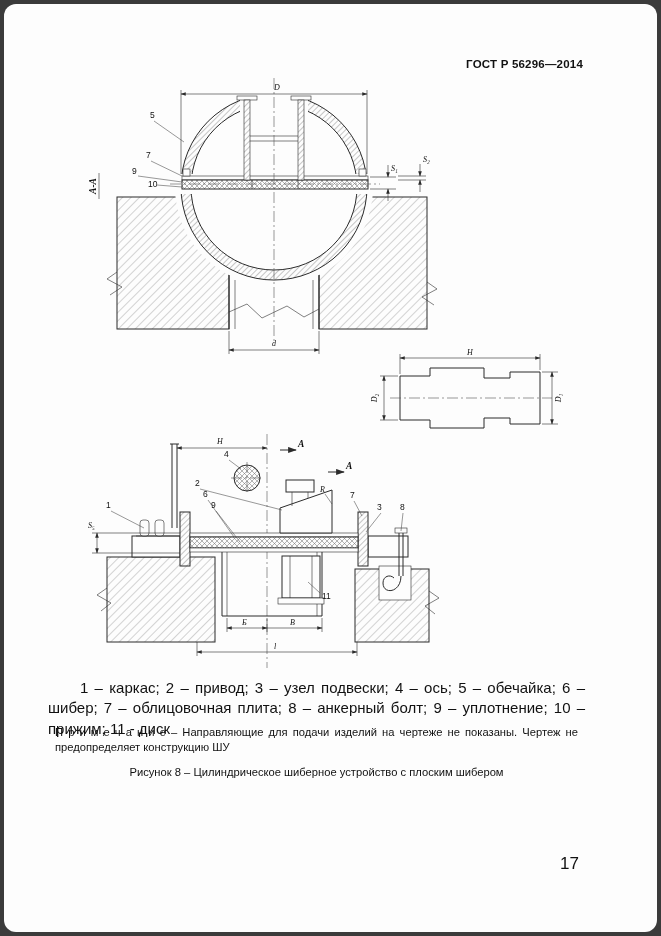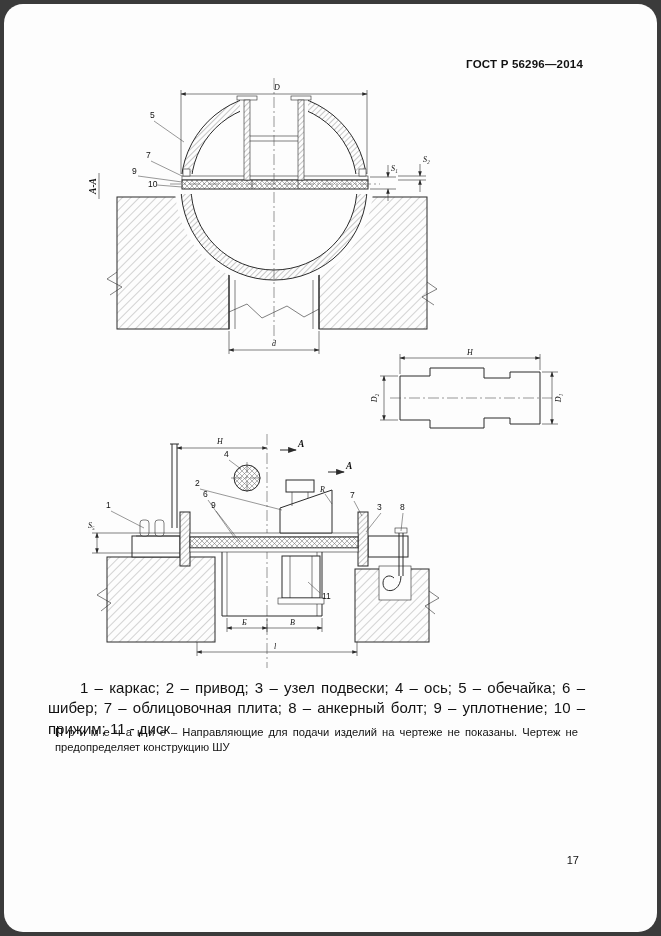--- a/index.html
+++ b/index.html
@@ -1,28 +1,28 @@
 <!DOCTYPE html>
 <html><head>
 <meta charset="utf-8">
 <style>
   html,body{margin:0;padding:0;}
   body{background:#3b3b3b;width:661px;height:936px;position:relative;
        font-family:"Liberation Sans",sans-serif;}
-  .page{position:absolute;inset:4px;background:#fdfdfd;border-radius:19px;overflow:hidden;color:#111;}
+  .page{position:absolute;inset:4px;background:#fdfdfd;border-radius:12px;overflow:hidden;color:#111;}
   .header{position:absolute;top:54px;left:0;right:74px;text-align:right;
           font-size:11.5px;font-weight:bold;letter-spacing:.2px;}
   .drawing{position:absolute;left:78px;top:72px;}
   .legend{position:absolute;left:44px;right:72px;top:674px;font-size:15px;
           line-height:1.35;text-align:justify;margin:0;text-indent:32px;}
   .note{position:absolute;left:44px;right:72px;top:714px;font-size:11.2px;
         line-height:1.35;text-align:justify;margin:7px;}
   .caption{position:absolute;left:44px;right:72px;top:762px;font-size:11.2px;
            text-align:center;margin:0;}
-  .pagenum{position:absolute;top:850px;right:78px;font-size:11px;}
+  .pagenum{position:absolute;top:850px;right:78px;font-size:17px;}
   svg text{fill:#111;}
   .dim{font:italic 8px "Liberation Serif",serif;}
   .co{font:8.5px "Liberation Sans",sans-serif;}
   .sec{font:italic bold 9.5px "Liberation Serif",serif;}
   .thin{stroke:#2b2b2b;stroke-width:.6;}
   .med{stroke:#2b2b2b;stroke-width:1;}
   .cl{stroke:#555;stroke-width:.6;stroke-dasharray:11 3 2 3;}
   .ld{stroke:#444;stroke-width:.55;}
 </style>
 </head>
@@ -262,14 +262,15 @@
         <line x1="115" y1="566" x2="115" y2="580" class="thin"></line>
         <line x1="275" y1="566" x2="275" y2="580" class="thin"></line>
         <line x1="115" y1="576" x2="275" y2="576" class="thin" marker-start="url(#arr)" marker-end="url(#arr)"></line>
         <text class="dim" x="193" y="573" text-anchor="middle">l</text>
       </g>
     </g>
   </svg>
 
   <p class="legend">1 – каркас; 2 – привод; 3 – узел подвески; 4 – ось; 5 – обечайка; 6 – шибер; 7 – облицовочная плита; 8 – анкерный болт;  9 – уплотнение; 10 – прижим; 11 - диск</p>
   <p class="note">П р и м е ч а н и е  –  Направляющие для подачи изделий на чертеже не показаны. Чертеж не предопределяет конструкцию ШУ</p>
+  <p class="caption">Рисунок 8 – Цилиндрическое шиберное устройство с плоским шибером</p>
   <div class="pagenum">17</div>
 </div>
 
 </body></html>

